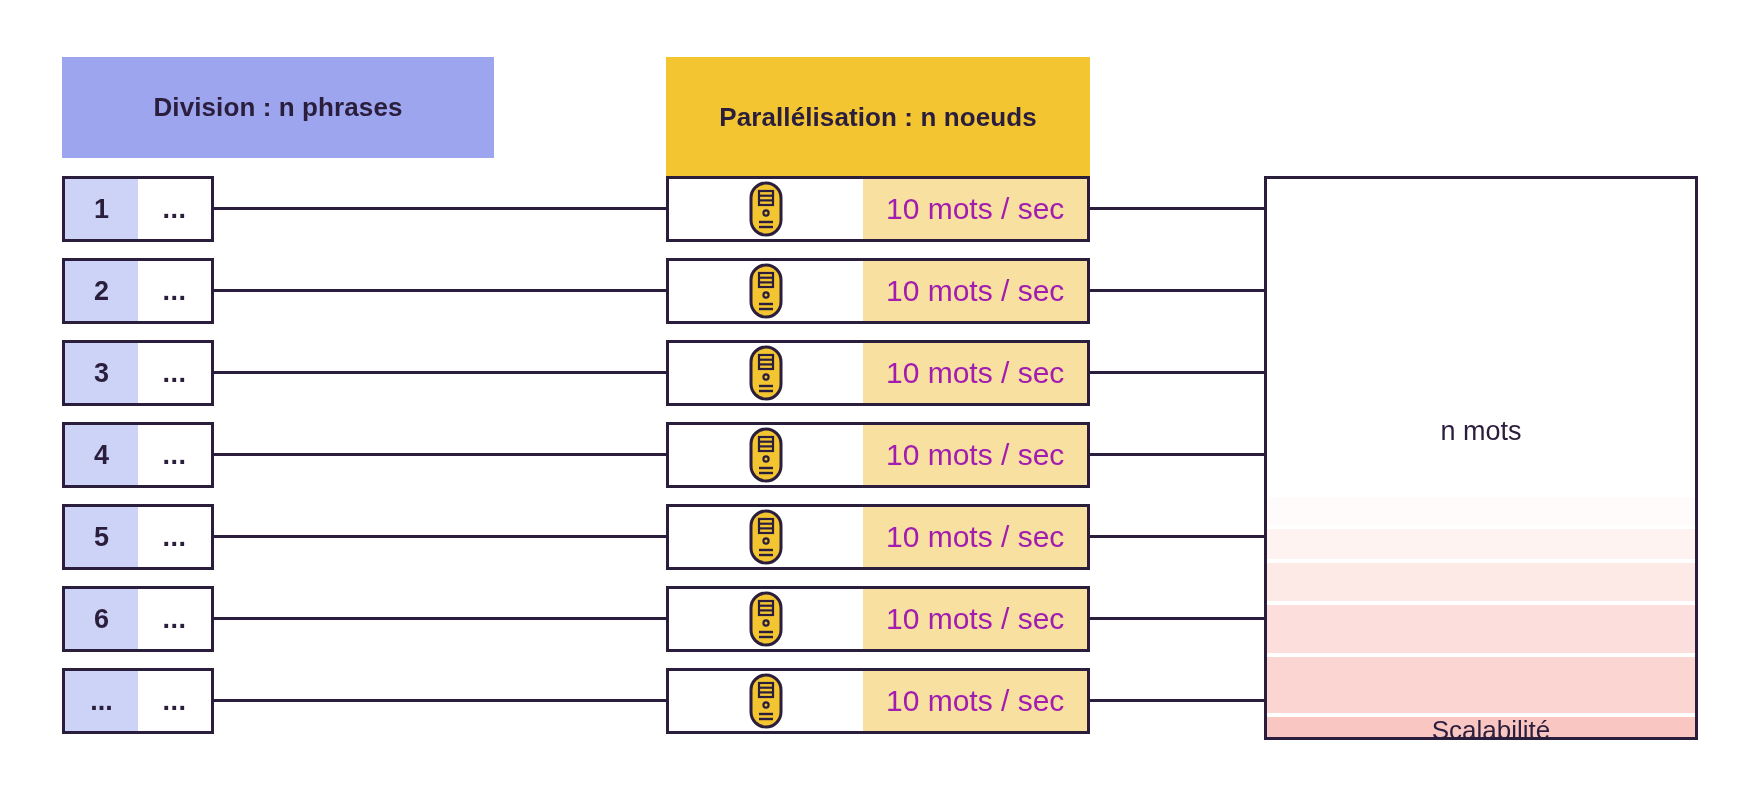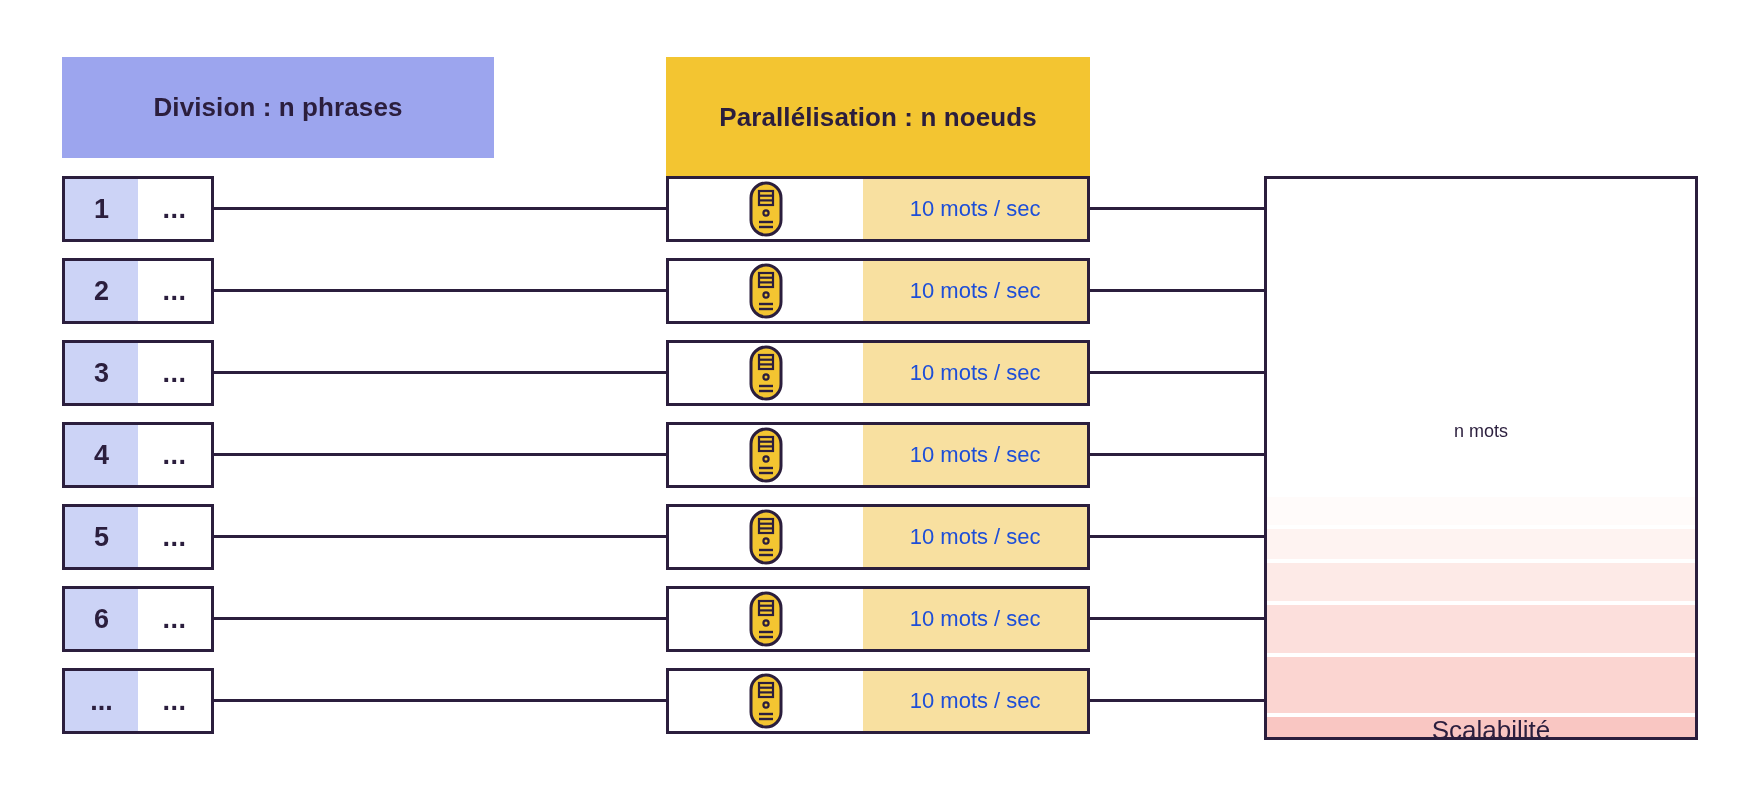--- a/index.html
+++ b/index.html
@@ -36,36 +36,36 @@
   
   .nrow{
     position:absolute;left:666px;width:424px;height:66px;
     border:3px solid #2B1E3D;box-sizing:border-box;display:flex;background:#ffffff;
   }
   .nrow .cell-icon{
     width:46.5%;background:#ffffff;display:flex;align-items:center;justify-content:center;
   }
   .nrow .cell-rate{
     width:53.5%;background:#F8E0A0;display:flex;align-items:center;justify-content:center;
-    font-size:22px;color:#1d4ed8;white-space:nowrap;
+    font-size:30px;color:#a21caf;white-space:nowrap;
   }
   .srv{display:block;}
 
   
   .conn{position:absolute;height:3px;background:#2B1E3D;}
 
   
   #right-panel{
     position:absolute;left:1264px;top:176px;width:434px;height:564px;
     border:3px solid #2B1E3D;box-sizing:border-box;background:#ffffff;overflow:hidden;
   }
   #nmots-label{
     position:absolute;left:0;top:0;width:100%;height:100%;
     display:flex;align-items:center;justify-content:center;
-    font-size:18px;color:#2B1E3D;pointer-events:none;z-index:3;
+    font-size:27px;color:#2B1E3D;pointer-events:none;z-index:3;
     transform:translateY(-27px);
   }
   .band{position:absolute;left:0;width:100%;}
   #scal-label{
     position:absolute;left:0;width:100%;
     display:flex;align-items:center;justify-content:center;
     font-size:26px;color:#2B1E3D;z-index:4;
   }
 </style>
 </head>

